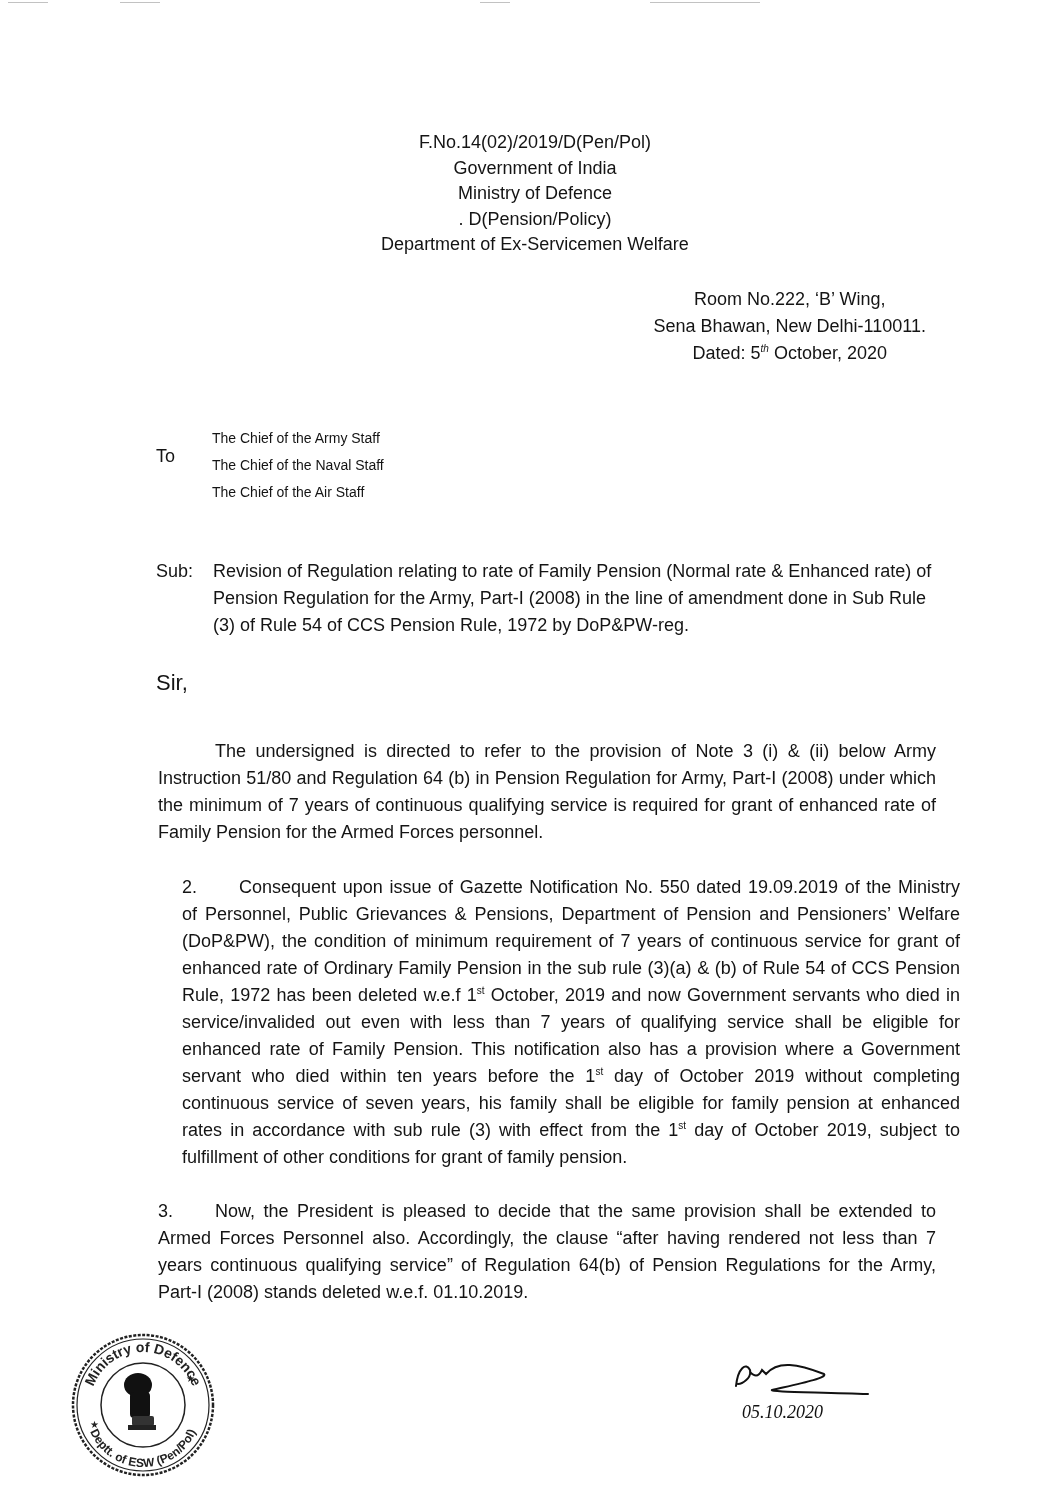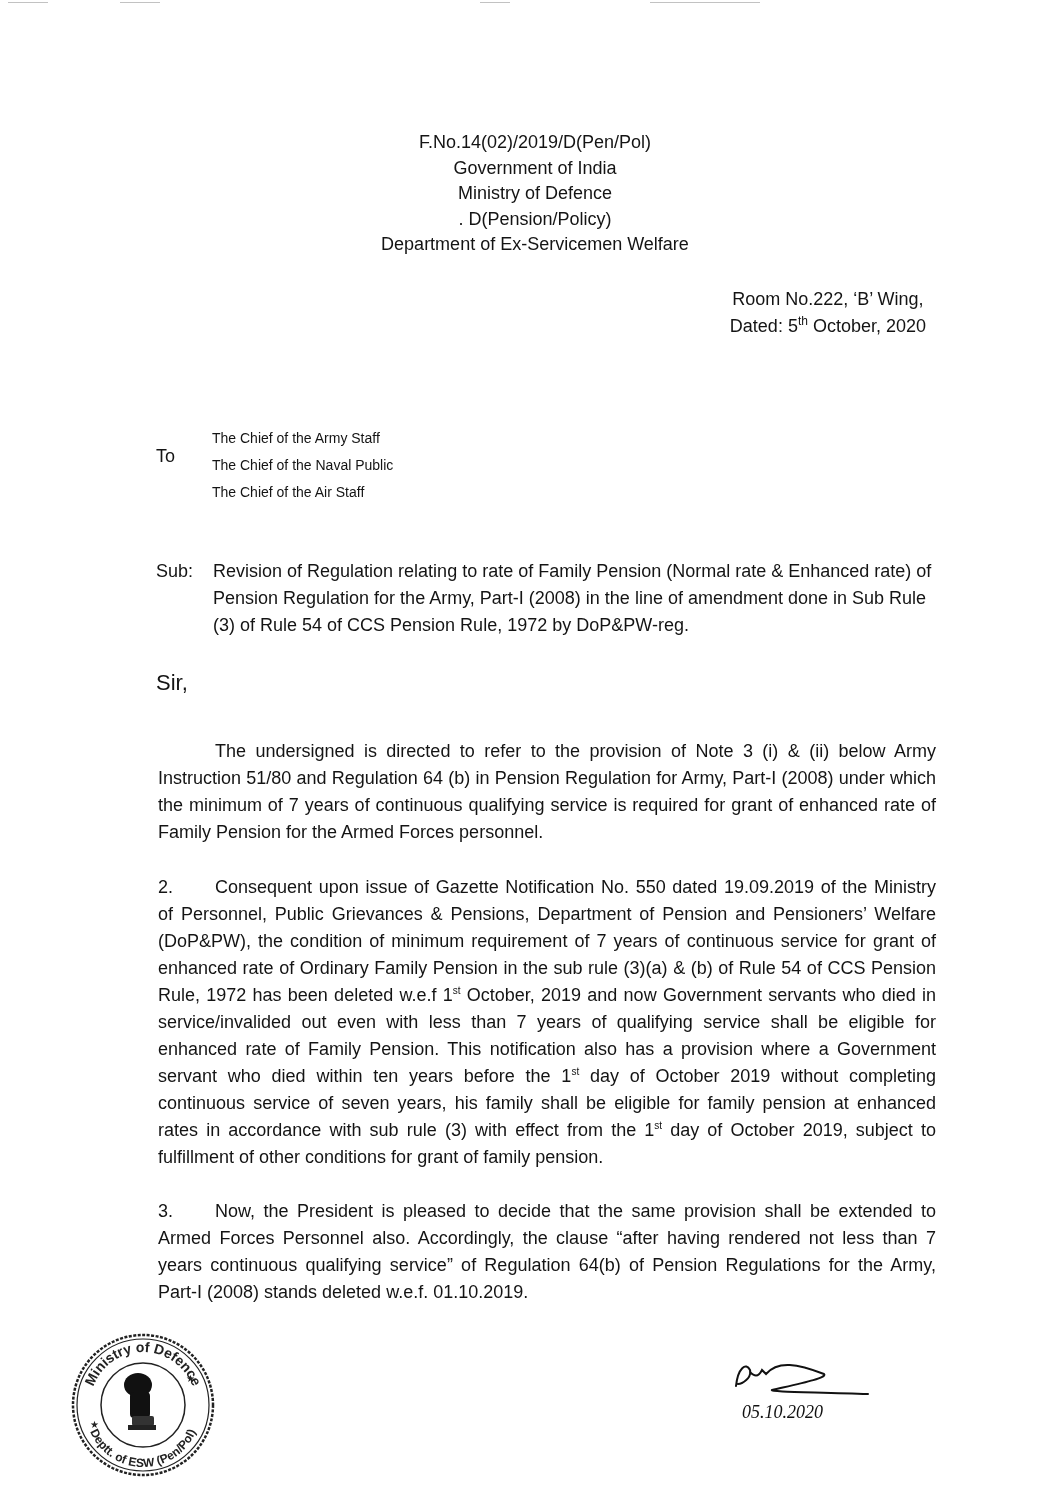--- a/index.html
+++ b/index.html
@@ -4,34 +4,34 @@
 <style>
   html, body { margin: 0; padding: 0; background: #ffffff; }
   body { width: 1060px; height: 1495px; position: relative; overflow: hidden;
          font-family: "Liberation Sans", "DejaVu Sans", sans-serif; color: #141414; }
   .page { position: absolute; left: 0; top: 0; width: 1060px; height: 1204px; background: #fff; }
   .scan-dots { position: absolute; top: 2px; height: 1px; background: #999; opacity: .6; }
   .header { position: absolute; left: 350px; top: 130px; width: 370px; text-align: center;
             font-size: 18px; line-height: 25.5px; }
   .address { position: absolute; right: 134px; top: 286px; text-align: center;
              font-size: 18px; line-height: 27px; }
-  .address sup { font-size: 12px; line-height: 0; }
+  .address sup { font-size: 10px; line-height: 0; font-style: italic; }
   .to-label { position: absolute; left: 156px; top: 403px; font-size: 18px; margin-top: 43px; }
   .recipients { position: absolute; left: 212px; top: 425px; font-size: 14px; line-height: 27px; }
   .subject { position: absolute; left: 156px; top: 558px; width: 780px; font-size: 18px; line-height: 27px; }
   .subject .lbl { position: absolute; left: 0; top: 0; }
   .subject .txt { margin-left: 57px; display: block; }
   .salutation { position: absolute; left: 156px; top: 670px; font-size: 22px; }
   .para { position: absolute; left: 158px; width: 778px; font-size: 18px; line-height: 27px;
           text-align: justify; }
   .para .num { display: inline-block; width: 57px; }
   .para .indent { display: inline-block; width: 57px; }
   .para sup { font-size: 10px; line-height: 0; }
   #p1 { top: 738px; }
-  #p2 { top: 874px; }
+  #p2 { top: 874px; margin-left: 24px; }
   #p3 { top: 1198px; }
   .seal { position: absolute; left: 68px; top: 1330px; width: 150px; height: 150px; }
   .signature { position: absolute; left: 728px; top: 1348px; width: 160px; height: 80px; }
 </style>
 </head>
 <body>
 
 <div class="page">
 
   <div class="scan-dots" style="left:8px;width:40px;"></div>
@@ -42,27 +42,28 @@
   <div class="header">
     <div>F.No.14(02)/2019/D(Pen/Pol)</div>
     <div>Government of India</div>
     <div>Ministry of Defence</div>
     <div>. D(Pension/Policy)</div>
     <div>Department of Ex-Servicemen Welfare</div>
   </div>
 
   <div class="address">
     <div>Room No.222, ‘B’ Wing,</div>
+    <div>Sena Bhawan, New Delhi-110011.</div>
     <div><span>Dated:  5</span><sup>th</sup><span> October, 2020</span></div>
   </div>
 
   <div class="to-label">To</div>
   <div class="recipients">
     <div>The Chief of the Army Staff</div>
-    <div>The Chief of the Naval Public</div>
+    <div>The Chief of the Naval Staff</div>
     <div>The Chief of the Air Staff</div>
   </div>
 
   <div class="subject">
     <span class="lbl">Sub:</span>
     <span class="txt">Revision of Regulation relating to rate of Family Pension (Normal rate &amp; Enhanced rate) of Pension Regulation for the Army, Part-I (2008) in the line of amendment done in Sub Rule (3) of Rule 54 of CCS Pension Rule, 1972 by DoP&amp;PW-reg.</span>
   </div>
 
   <div class="salutation">Sir,</div>
 

